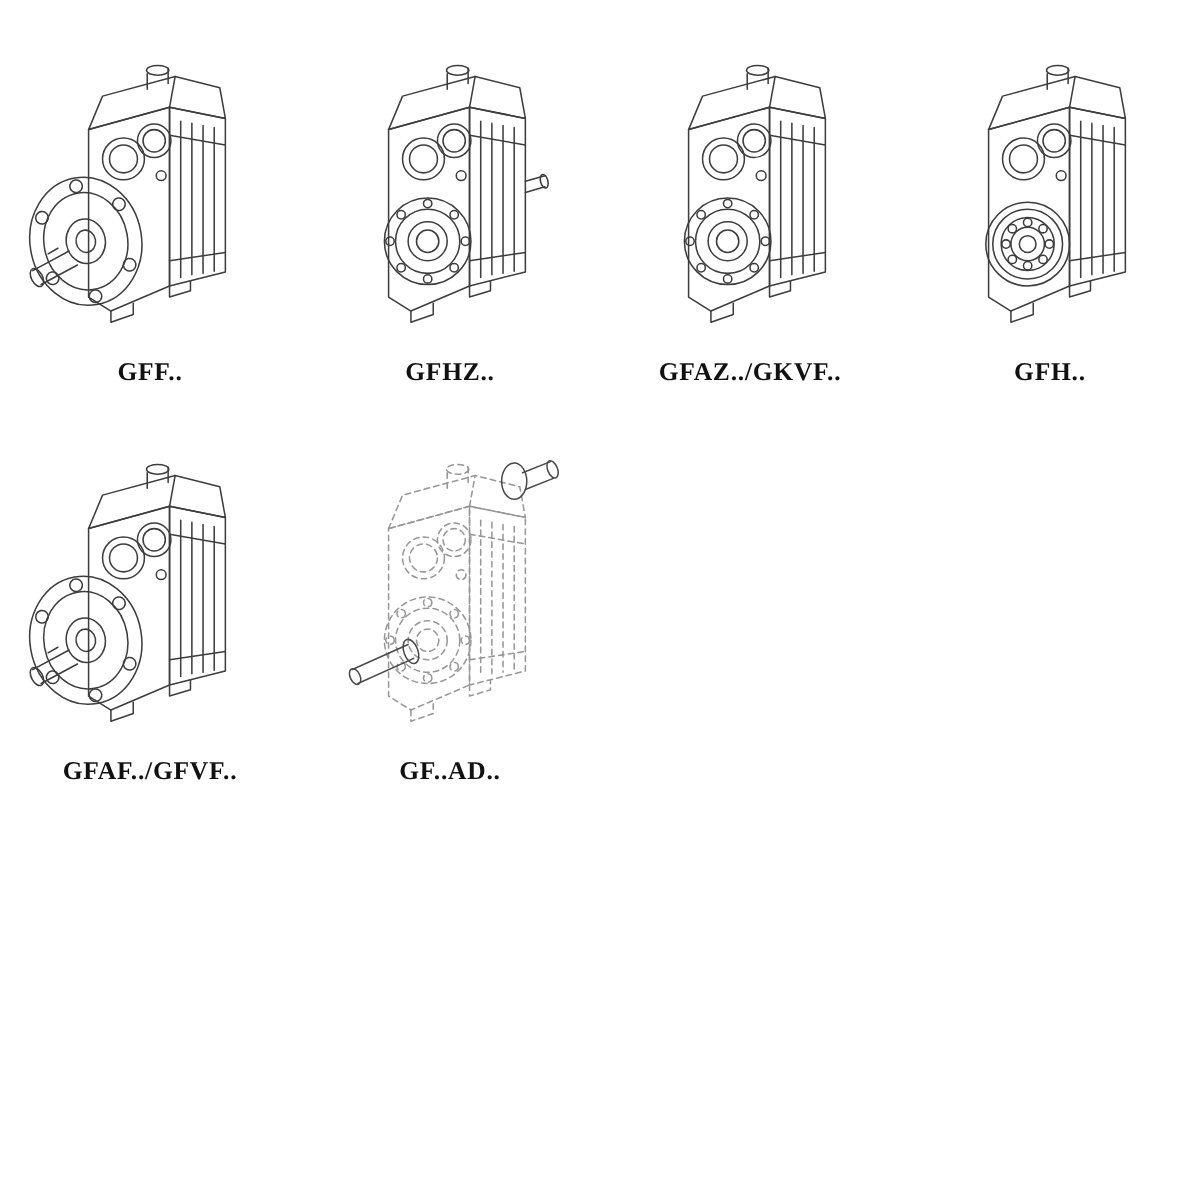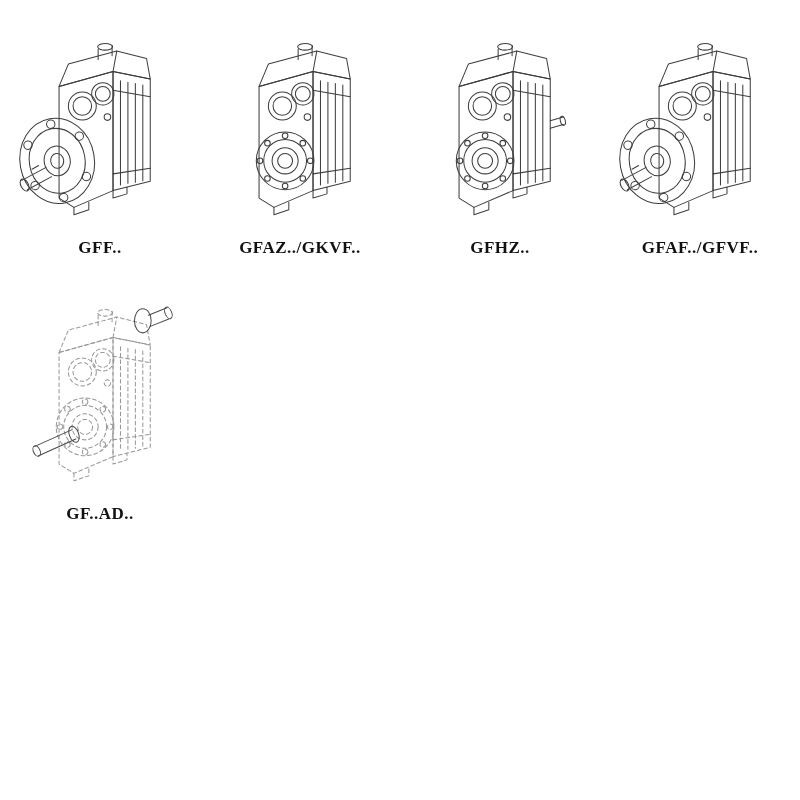--- a/index.html
+++ b/index.html
@@ -208,31 +208,39 @@
           <use href="#sym-topcircles" xlink:href="#sym-topcircles"></use>
           <use href="#sym-flange-shaft" xlink:href="#sym-flange-shaft"></use>
         </svg>
         <figcaption>GFF..</figcaption>
       </figure>
       <figure class="cell">
         <svg viewBox="0 0 200 230" class="drawing">
           <use href="#sym-body" xlink:href="#sym-body"></use>
           <use href="#sym-topcircles" xlink:href="#sym-topcircles"></use>
           <use href="#sym-bore" xlink:href="#sym-bore"></use>
+          <use href="#sym-stub" xlink:href="#sym-stub"></use>
+        </svg>
+        <figcaption>GFHZ..</figcaption>
+      </figure>
+      <figure class="cell">
+        <svg viewBox="0 0 200 230" class="drawing">
+          <use href="#sym-body" xlink:href="#sym-body"></use>
+          <use href="#sym-topcircles" xlink:href="#sym-topcircles"></use>
+          <use href="#sym-bore" xlink:href="#sym-bore"></use>
         </svg>
         <figcaption>GFAZ../GKVF..</figcaption>
       </figure>
       <figure class="cell">
         <svg viewBox="0 0 200 230" class="drawing">
           <use href="#sym-body" xlink:href="#sym-body"></use>
           <use href="#sym-topcircles" xlink:href="#sym-topcircles"></use>
-          <use href="#sym-bore" xlink:href="#sym-bore"></use>
-          <use href="#sym-stub" xlink:href="#sym-stub"></use>
-        </svg>
-        <figcaption>GFHZ..</figcaption>
+          <use href="#sym-bearing" xlink:href="#sym-bearing"></use>
+        </svg>
+        <figcaption>GFH..</figcaption>
       </figure>
       <figure class="cell">
         <svg viewBox="0 0 200 230" class="drawing">
           <use href="#sym-body" xlink:href="#sym-body"></use>
           <use href="#sym-topcircles" xlink:href="#sym-topcircles"></use>
           <use href="#sym-flange-shaft" xlink:href="#sym-flange-shaft"></use>
         </svg>
         <figcaption>GFAF../GFVF..</figcaption>
       </figure>
       <figure class="cell">

